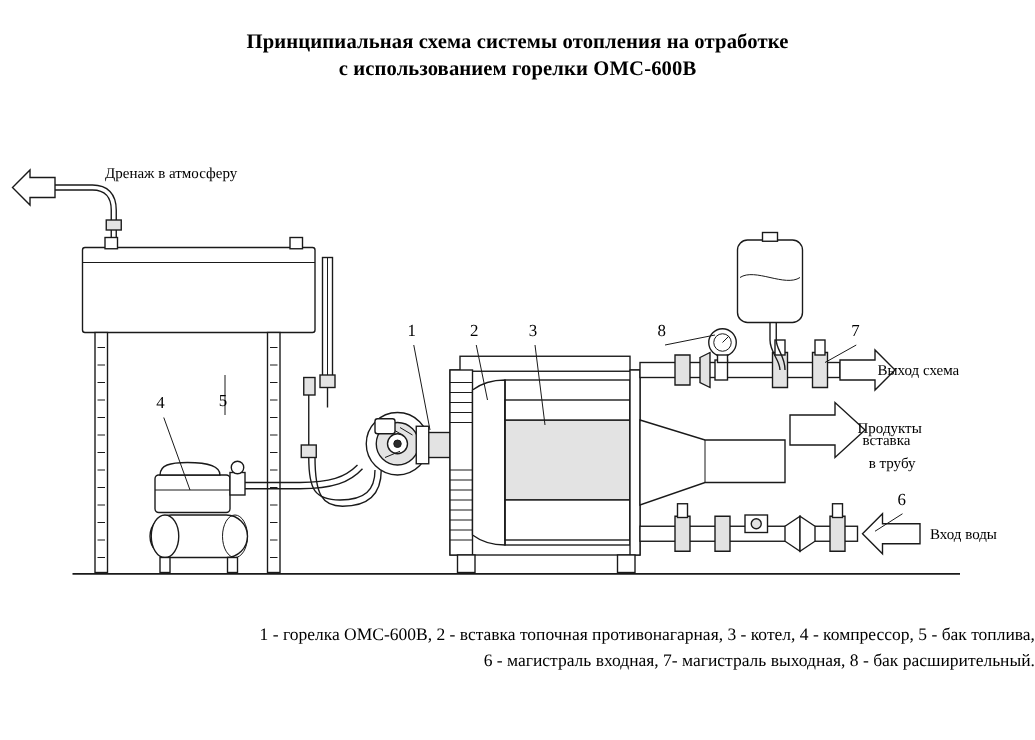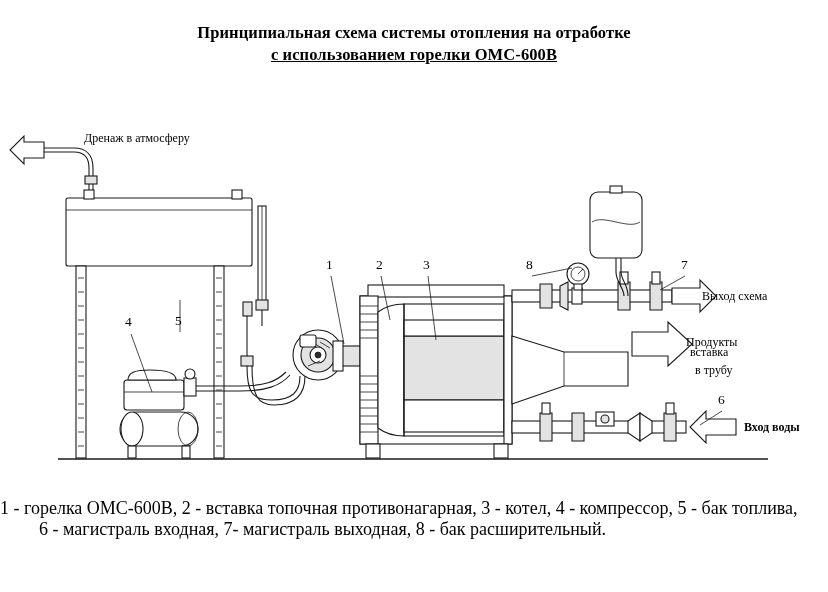--- a/index.html
+++ b/index.html
@@ -25,28 +25,28 @@
     position: absolute;
     left: 0;
     top: 22px;
     width: 828px;
     text-align: center;
     font-weight: bold;
     font-size: 16.5px;
     line-height: 22px;
     letter-spacing: 0.1px;
   }
-  .title .line2 { display: block; text-decoration: underline; }
+  .title .line2 { display: block; }
   .caption {
     position: absolute;
     left: 0;
     top: 498px;
     width: 828px;
-    text-align: left;
-    font-size: 18px;
+    text-align: right;
+    font-size: 14px;
     line-height: 21px;
   }
   .caption .line2 { display: block; padding-left: 39px; }
   .lbl {
     position: absolute;
     font-size: 12px;
     line-height: 17px;
     white-space: nowrap;
     text-align: right;
   }
@@ -265,21 +265,21 @@
       <line x1="180" y1="332" x2="180" y2="300"></line>
       <line x1="722" y1="411" x2="700" y2="425"></line>
       <line x1="685" y1="276" x2="660" y2="290"></line>
       <line x1="532" y1="276" x2="572" y2="268"></line>
     </g>
 
   </svg>
 
   <div class="lbl" style="left:84px; top:130px;">Дренаж в атмосферу</div>
   <div class="lbl" style="left:702px; top:288px;">Выход схема</div>
-  <div class="lbl" style="left:744px; top:419px;font-weight:bold;">Вход воды</div>
+  <div class="lbl" style="left:744px; top:419px;">Вход воды</div>
   <div class="lbl" style="left:686px; top:334px;">Продукты</div>
   <div class="lbl" style="left:690px; top:344px;">вставка</div>
   <div class="lbl" style="left:695px; top:362px;">в трубу</div>
 
   <div class="num" style="left:326px; top:257px;">1</div>
   <div class="num" style="left:376px; top:257px;">2</div>
   <div class="num" style="left:423px; top:257px;">3</div>
   <div class="num" style="left:125px; top:314px;">4</div>
   <div class="num" style="left:175px; top:313px;">5</div>
   <div class="num" style="left:718px; top:392px;">6</div>

